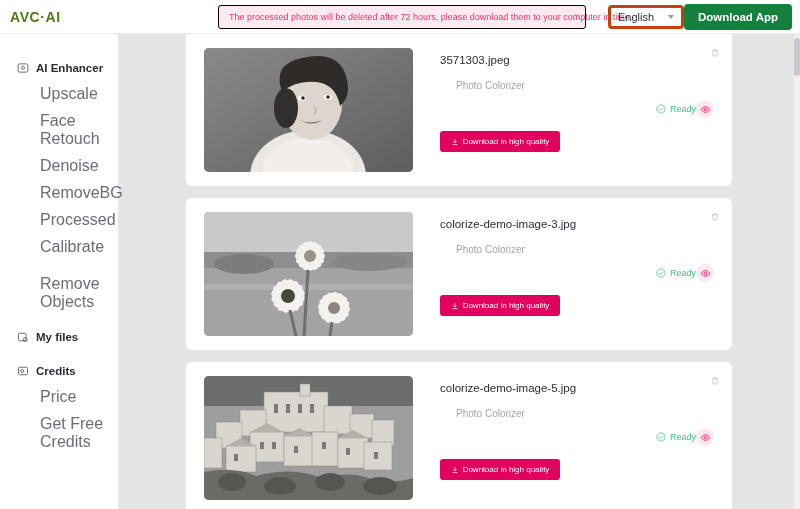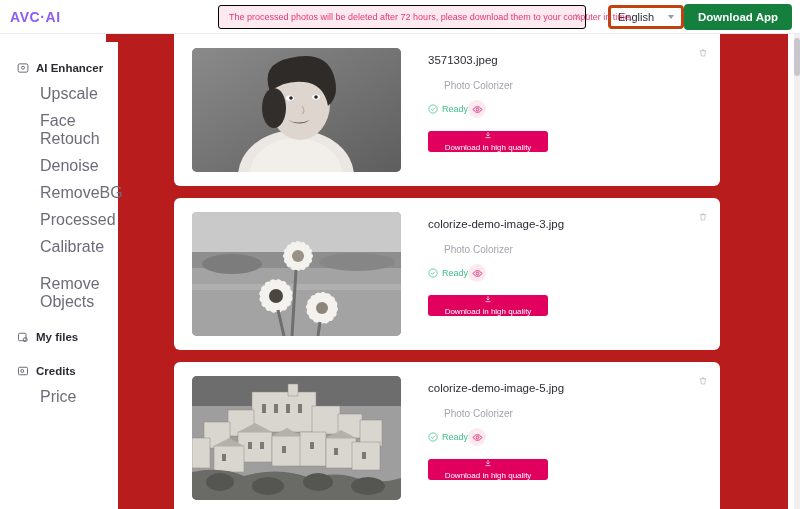--- a/index.html
+++ b/index.html
@@ -16,21 +16,21 @@
   .header {
     position: absolute; top: 0; left: 0;
     width: 800px; height: 34px;
     background: #ffffff;
     border-bottom: 1px solid #eceaef;
     z-index: 30;
   }
   .logo {
     position: absolute; left: 10px; top: 9px;
     font-size: 14px; font-weight: bold; letter-spacing: .6px;
-    color: #8b5cf6;
+    color: #4d7c0f;
   }
 
   
   .ghost-btn {
     position: absolute; top: 7px;
     height: 20px; border-radius: 3px;
   }
   .ghost-outline { left: 260px; width: 66px; border: 1.5px solid #e8entity; }
   .ghost-outline { border: 1.5px solid #e8527d; background: #fff; }
   .ghost-filled  { left: 332px; width: 80px; background: #e1005d; }
@@ -114,23 +114,23 @@
   .nav-sub.active { color: #e1005d; font-weight: bold; }
   .nav-sub.active::before {
     content: ""; position: absolute;
     left: 22px; top: 3px;
     width: 2.5px; height: 13px;
     background: #e1005d; border-radius: 2px;
   }
 
   
   .main {
-    position: absolute; top: 34px; left: 106px;
+    position: absolute; top: 34px; left: 118px;
     width: 682px; height: 475px;
-    background: #b91c1c;
+    background: #e5e5e5;
     overflow: hidden;
   }
   .card {
     position: relative;
     background: #ffffff;
     border-radius: 6px;
     margin: 0 68px 12px 68px;
     padding: 14px 18px;
     height: 152px;
     display: flex;
@@ -153,40 +153,40 @@
     white-space: nowrap; overflow: hidden; text-overflow: ellipsis;
   }
   .tool {
     font-size: 10px; color: #a5a2ad;
     margin-bottom: 9px;
     padding-left: 16px;
   }
   .status-row {
     display: flex; align-items: center; 
     margin-bottom: 13px;
+    justify-content: flex-end;
   }
   .ready {
     display: flex; align-items: center; gap: 4px;
     font-size: 9px; color: #3ec08a;
   }
   .eye-btn {
     width: 18px; height: 18px; border-radius: 50%;
     background: #fde9f0;
     display: flex; align-items: center; justify-content: center;
     cursor: pointer;
   }
   .dl-btn {
     width: 120px; height: 21px;
     background: #e1005d; color: #fff;
     border: none; border-radius: 3px;
     font-size: 8px;
     font-family: "Liberation Sans", sans-serif;
     display: flex; align-items: center; justify-content: center; gap: 4px;
     cursor: pointer;
-    flex-direction: column;
   }
   .trash {
     position: absolute; top: 10px; right: 12px;
     cursor: pointer;
   }
 
   
   .scrollbar {
     position: absolute; top: 34px; right: 0;
     width: 6px; height: 475px;
@@ -263,20 +263,21 @@
 
     <div class="nav-group" style="margin-top:10px;">
       <div class="nav-head">
         <svg width="12" height="12" viewBox="0 0 16 16">
           <rect x="2" y="3" width="12" height="10" rx="1.5" fill="none" stroke="#5d5a67" stroke-width="1.2"></rect>
           <circle cx="7" cy="8" r="2" fill="none" stroke="#5d5a67" stroke-width="1.2"></circle>
         </svg>
         <span>Credits</span>
       </div>
       <div class="nav-sub">Price</div>
+      <div class="nav-sub">Get Free Credits</div>
     </div>
 
   </div>
 
   <div class="main">
 
     <div class="card">
       <div class="thumb">
         <svg viewBox="0 0 209 124" preserveAspectRatio="xMidYMid slice">
           <defs>

